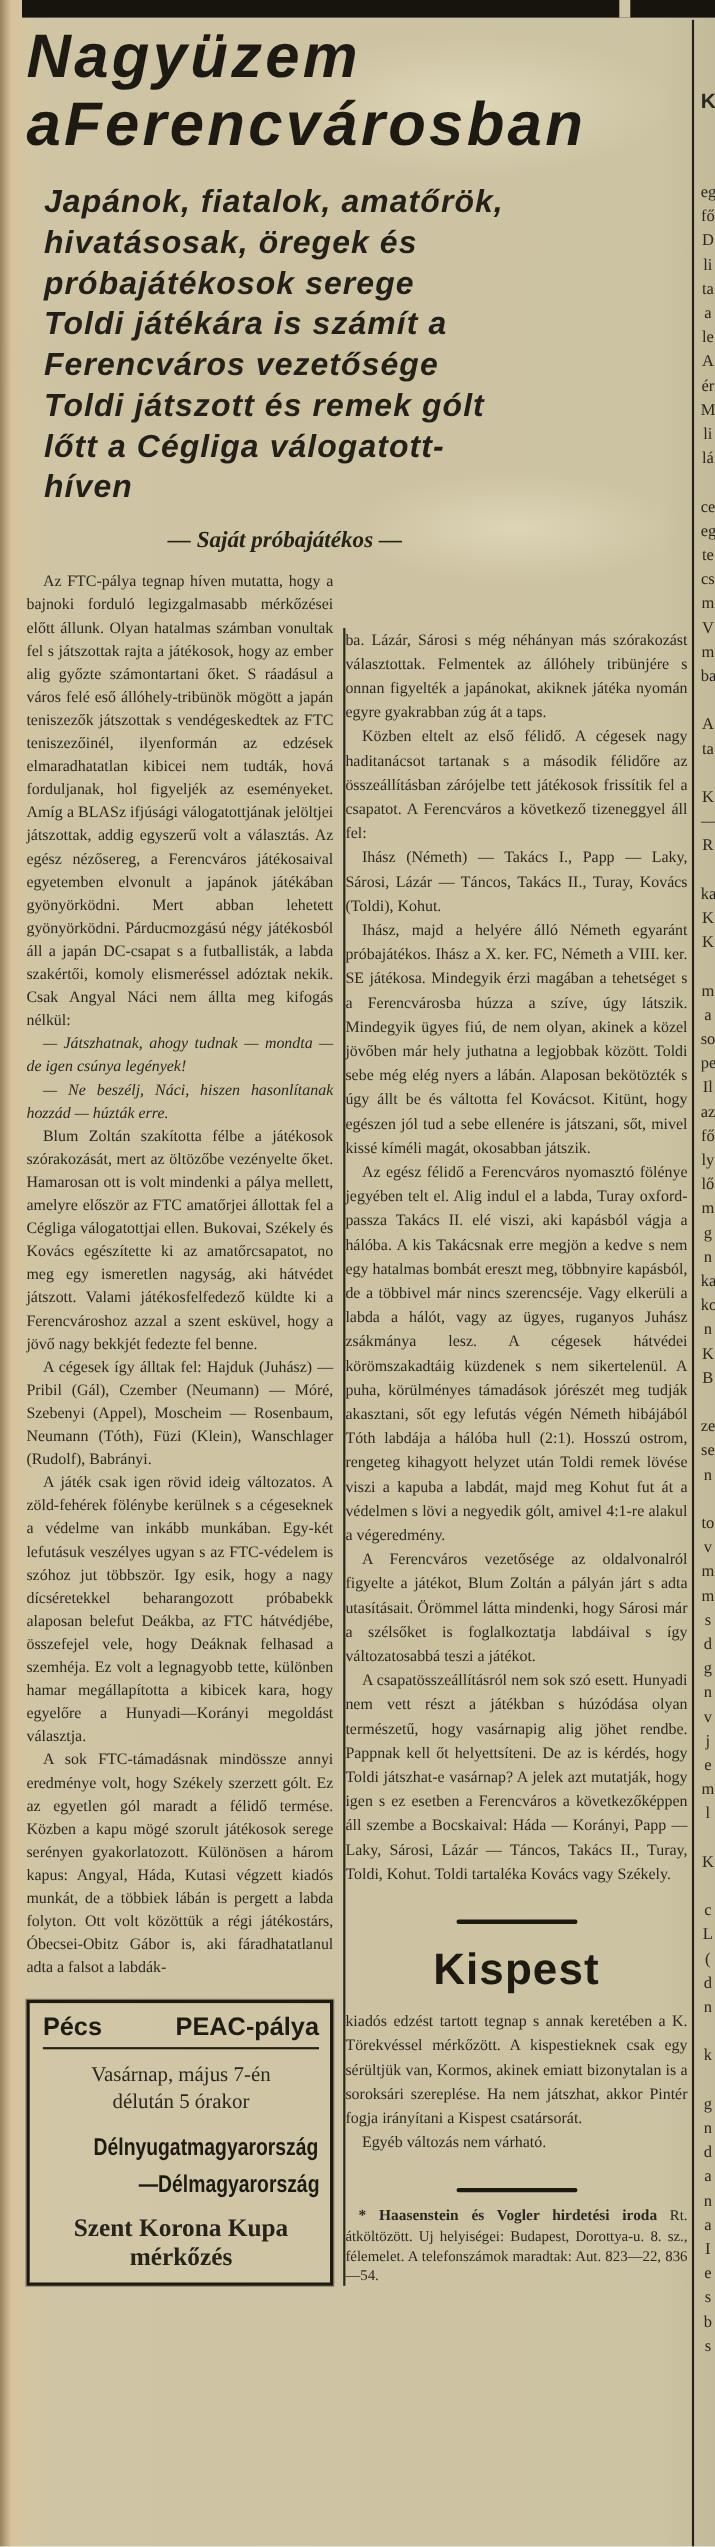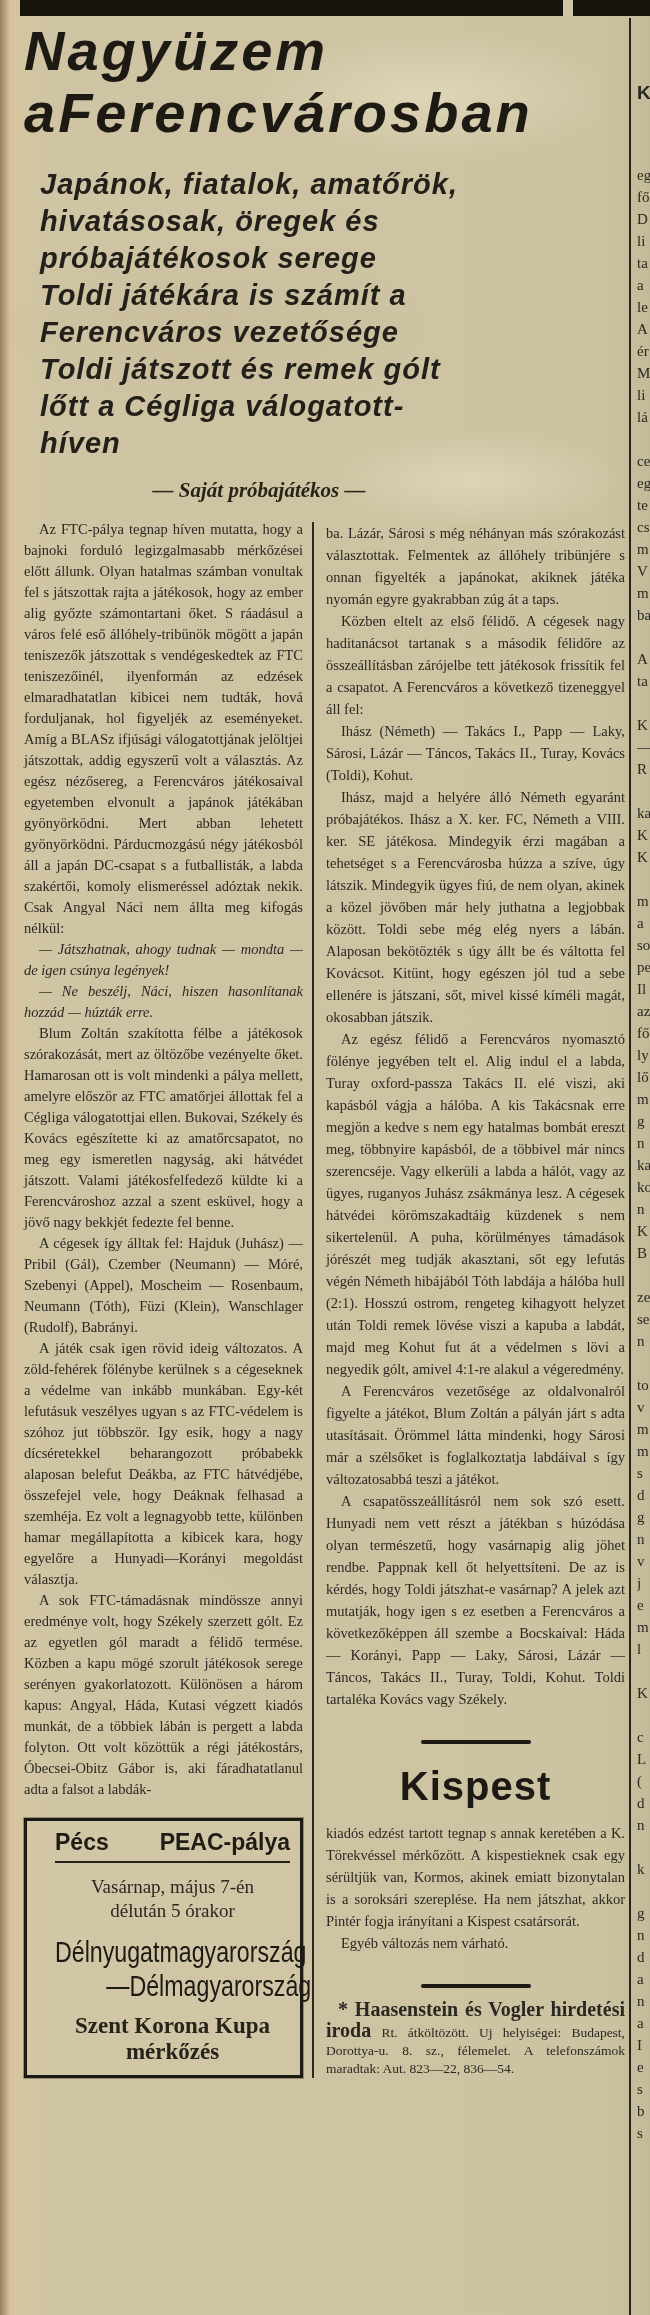--- a/index.html
+++ b/index.html
@@ -17,68 +17,68 @@
     font-family:"Liberation Serif", serif;
   }
   .topbar{position:absolute;left:20px;top:0;width:630px;height:16px;background:#17140e;}
   .topbar-gap{position:absolute;left:563px;top:0;width:10px;height:16px;background:#cfc4a4;}
   .right-rule{position:absolute;left:629px;top:18px;width:2px;height:2297px;background:#26231c;}
   .edge-strip{
     position:absolute;left:637px;top:82px;width:13px;height:2230px;
     overflow:hidden;font-size:15px;line-height:22px;color:#2a2722;
   }
   .edge-k{font-family:"Liberation Sans",sans-serif;font-weight:bold;font-size:19px;display:block;margin-bottom:60px;}
-  .edge-frags{white-space:pre-line;}
+  .edge-frags{white-space:pre-line;text-align:center;}
   .content{position:absolute;left:24px;top:12px;width:601px;}
   .headline{
     font-family:"Liberation Sans",sans-serif;
     font-weight:bold;font-style:italic;
     font-size:56px;line-height:62px;letter-spacing:3px;
     color:#1d1a14;margin-top:8px;
   }
   .subhead{
     margin:22px 0 0 16px;
     font-family:"Liberation Sans",sans-serif;
     font-weight:bold;font-style:italic;
     font-size:29px;line-height:37px;letter-spacing:1px;
     color:#232019;
   }
   .byline{
     margin-top:16px;width:470px;text-align:center;
     font-weight:bold;font-style:italic;font-size:21px;color:#262319;
   }
   .columns{display:flex;margin-top:16px;align-items:flex-end;}
   .col-l{width:288px;padding-right:9px;box-sizing:border-box;}
-  .col-r{flex:1;border-left:2px solid #2b281f;padding-left:12px;box-sizing:border-box;}
+  .col-r{flex:1;border-left:2px solid #2b281f;box-sizing:border-box;}
   .par{
     margin:0;font-size:14.5px;line-height:21px;text-align:justify;
     text-indent:15px;color:#2b2822;
   }
   .col-r .par{line-height:22px;}
   .par.noindent{text-indent:0;}
   .par.dialog{font-style:italic;}
   .divider{width:110px;height:4px;background:#1d1a14;margin:30px auto 12px auto;border-radius:2px;}
   .kispest-title{
     font-family:"Liberation Sans",sans-serif;font-weight:bold;
     font-size:40px;line-height:44px;text-align:center;color:#1d1a14;
     margin:20px 0 14px 0;letter-spacing:1px;
   }
   .notice{margin:6px 0 0 0;font-size:13.5px;line-height:18px;text-align:justify;text-indent:12px;color:#2b2822;}
-  .notice b{font-size:20px;}
+  .notice b{font-size:14px;}
   .ad-box{
     margin-top:18px;border:3px solid #1d1a14;box-shadow:0 0 0 1px rgba(40,35,22,.35);
-    padding:8px 10px 10px 28px;background:rgba(214,204,168,.25);
+    padding:8px 10px 10px 12px;background:rgba(214,204,168,.25);
   }
   .ad-head{
     display:flex;justify-content:space-between;
     font-family:"Liberation Sans",sans-serif;font-weight:bold;font-size:23px;color:#1f1c15;
   }
   .ad-rule{border:0;border-top:2px solid #24211a;margin:5px 0 12px 0;}
   .ad-date{text-align:center;font-size:19px;line-height:24px;color:#2b2822;}
-  .ad-match{margin-top:12px;font-family:"Liberation Sans",sans-serif;font-weight:normal;font-size:29px;line-height:34px;color:#1d1a14;white-space:nowrap;}
+  .ad-match{margin-top:12px;font-family:"Liberation Sans",sans-serif;font-weight:bold;font-size:22px;line-height:34px;color:#1d1a14;white-space:nowrap;margin-left:46px;}
   .ad-match .l1{display:inline-block;transform:scaleX(.80);transform-origin:left center;}
   .ad-match .l2wrap{text-align:right;}
   .ad-match .l2{display:inline-block;transform:scaleX(.80);transform-origin:right center;}
   .ad-footer{margin-top:10px;text-align:center;font-weight:bold;font-size:23px;color:#26231b;}
 </style>
 </head>
 <body>
 
 <div class="page">
 

